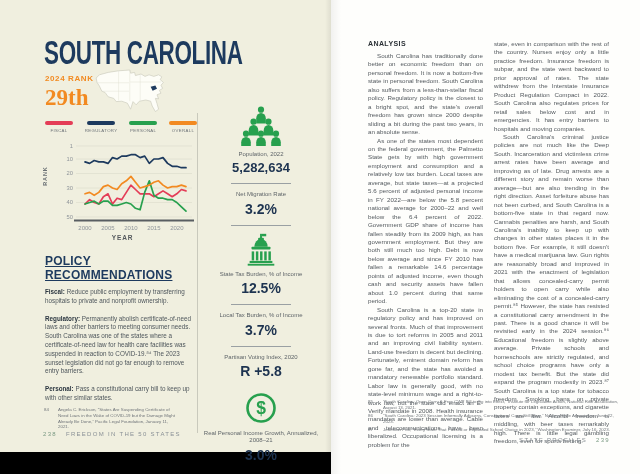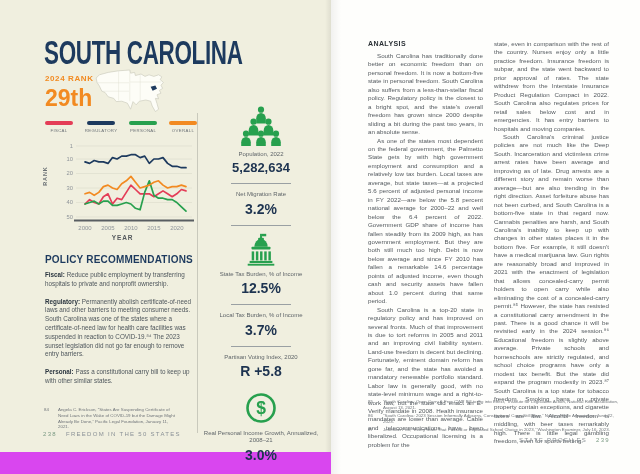--- a/index.html
+++ b/index.html
@@ -1,45 +1,45 @@
 <!DOCTYPE html>
 <html><head>
 <meta charset="utf-8">
 <style>
   * { margin:0; padding:0; box-sizing:border-box; }
   html,body { width:640px; height:474px; background:#ffffff; font-family:"Liberation Sans", sans-serif; }
-  .spread { position:relative; width:640px; height:474px; overflow:hidden; background:#d946ef; }
+  .spread { position:relative; width:640px; height:474px; overflow:hidden; background:#000000; }
 
   
   .page-left { position:absolute; left:0; top:0; width:331px; height:452px; background:#f0efdf; }
   .page-left::after { content:""; position:absolute; right:0; top:0; bottom:0; width:6px;
       background:linear-gradient(to left, rgba(0,0,0,.07), rgba(0,0,0,0)); }
 
   .state-title { position:absolute; left:44px; top:33px; font-size:34px; font-weight:bold;
       color:#1d3a5e; white-space:nowrap; transform:scaleX(.66); transform-origin:0 0; letter-spacing:-.5px; }
 
   .rank-block { position:absolute; left:45px; top:74px; }
   .rank-label { font-size:8px; font-weight:bold; color:#f28a21; letter-spacing:.6px; }
-  .rank-value { font-size:23px; font-weight:bold; color:#f28a21; margin-top:2px; }
+  .rank-value { font-size:23px; font-weight:bold; color:#f28a21; margin-top:2px;font-family:Liberation Serif, serif; }
 
   .us-map { position:absolute; left:92px; top:66px; width:74px; height:48px; }
 
   .legend { position:absolute; left:45px; top:121px; width:152px; display:flex; justify-content:space-between; }
   .legend-item { display:flex; flex-direction:column; align-items:center; }
   .legend-item .swatch { width:28px; height:3.5px; border-radius:2px; background:#999; }
   .legend-item .lg-label { margin-top:3px; font-size:4.3px; letter-spacing:.35px; color:#6b7176; }
 
   .y-axis-label { position:absolute; left:29px; top:173px; width:32px; text-align:center;
       transform:rotate(-90deg); font-size:5.5px; font-weight:bold; letter-spacing:.9px; color:#6a7074; }
   #rank-chart { position:absolute; left:50px; top:140px; width:145px; height:95px; }
   .x-axis-label { position:absolute; left:50px; top:234px; width:145px; text-align:center;
       font-size:6.5px; font-weight:bold; letter-spacing:.9px; color:#55595d; }
 
   .policy { position:absolute; left:45px; top:254px; width:149px; }
-  .policy-heading { font-size:10px; font-weight:bold; color:#1d3a5e; letter-spacing:.2px; margin-bottom:6px; }
+  .policy-heading { font-size:12px; font-weight:bold; color:#1d3a5e; letter-spacing:.2px; margin-bottom:6px;text-decoration:underline; }
   .policy-item { font-size:6.3px; line-height:8.8px; color:#4e565c; margin-bottom:9px; text-align:left; }
   .policy-item .lead { font-weight:bold; color:#2b3640; }
 
   .footnote-left { position:absolute; left:44px; top:407px; width:136px; display:flex; }
   .fn-num { width:14px; flex:none; font-size:4.4px; line-height:5.8px; color:#70757a; }
   .fn-text { font-size:4.4px; line-height:5.8px; color:#70757a; }
 
   .footer-left { position:absolute; left:43px; top:431px; font-size:6px; letter-spacing:1.3px; }
   .footer-left .pg { color:#7b9a84; margin-right:9px; }
   .footer-left .bk { color:#8a9196; }

